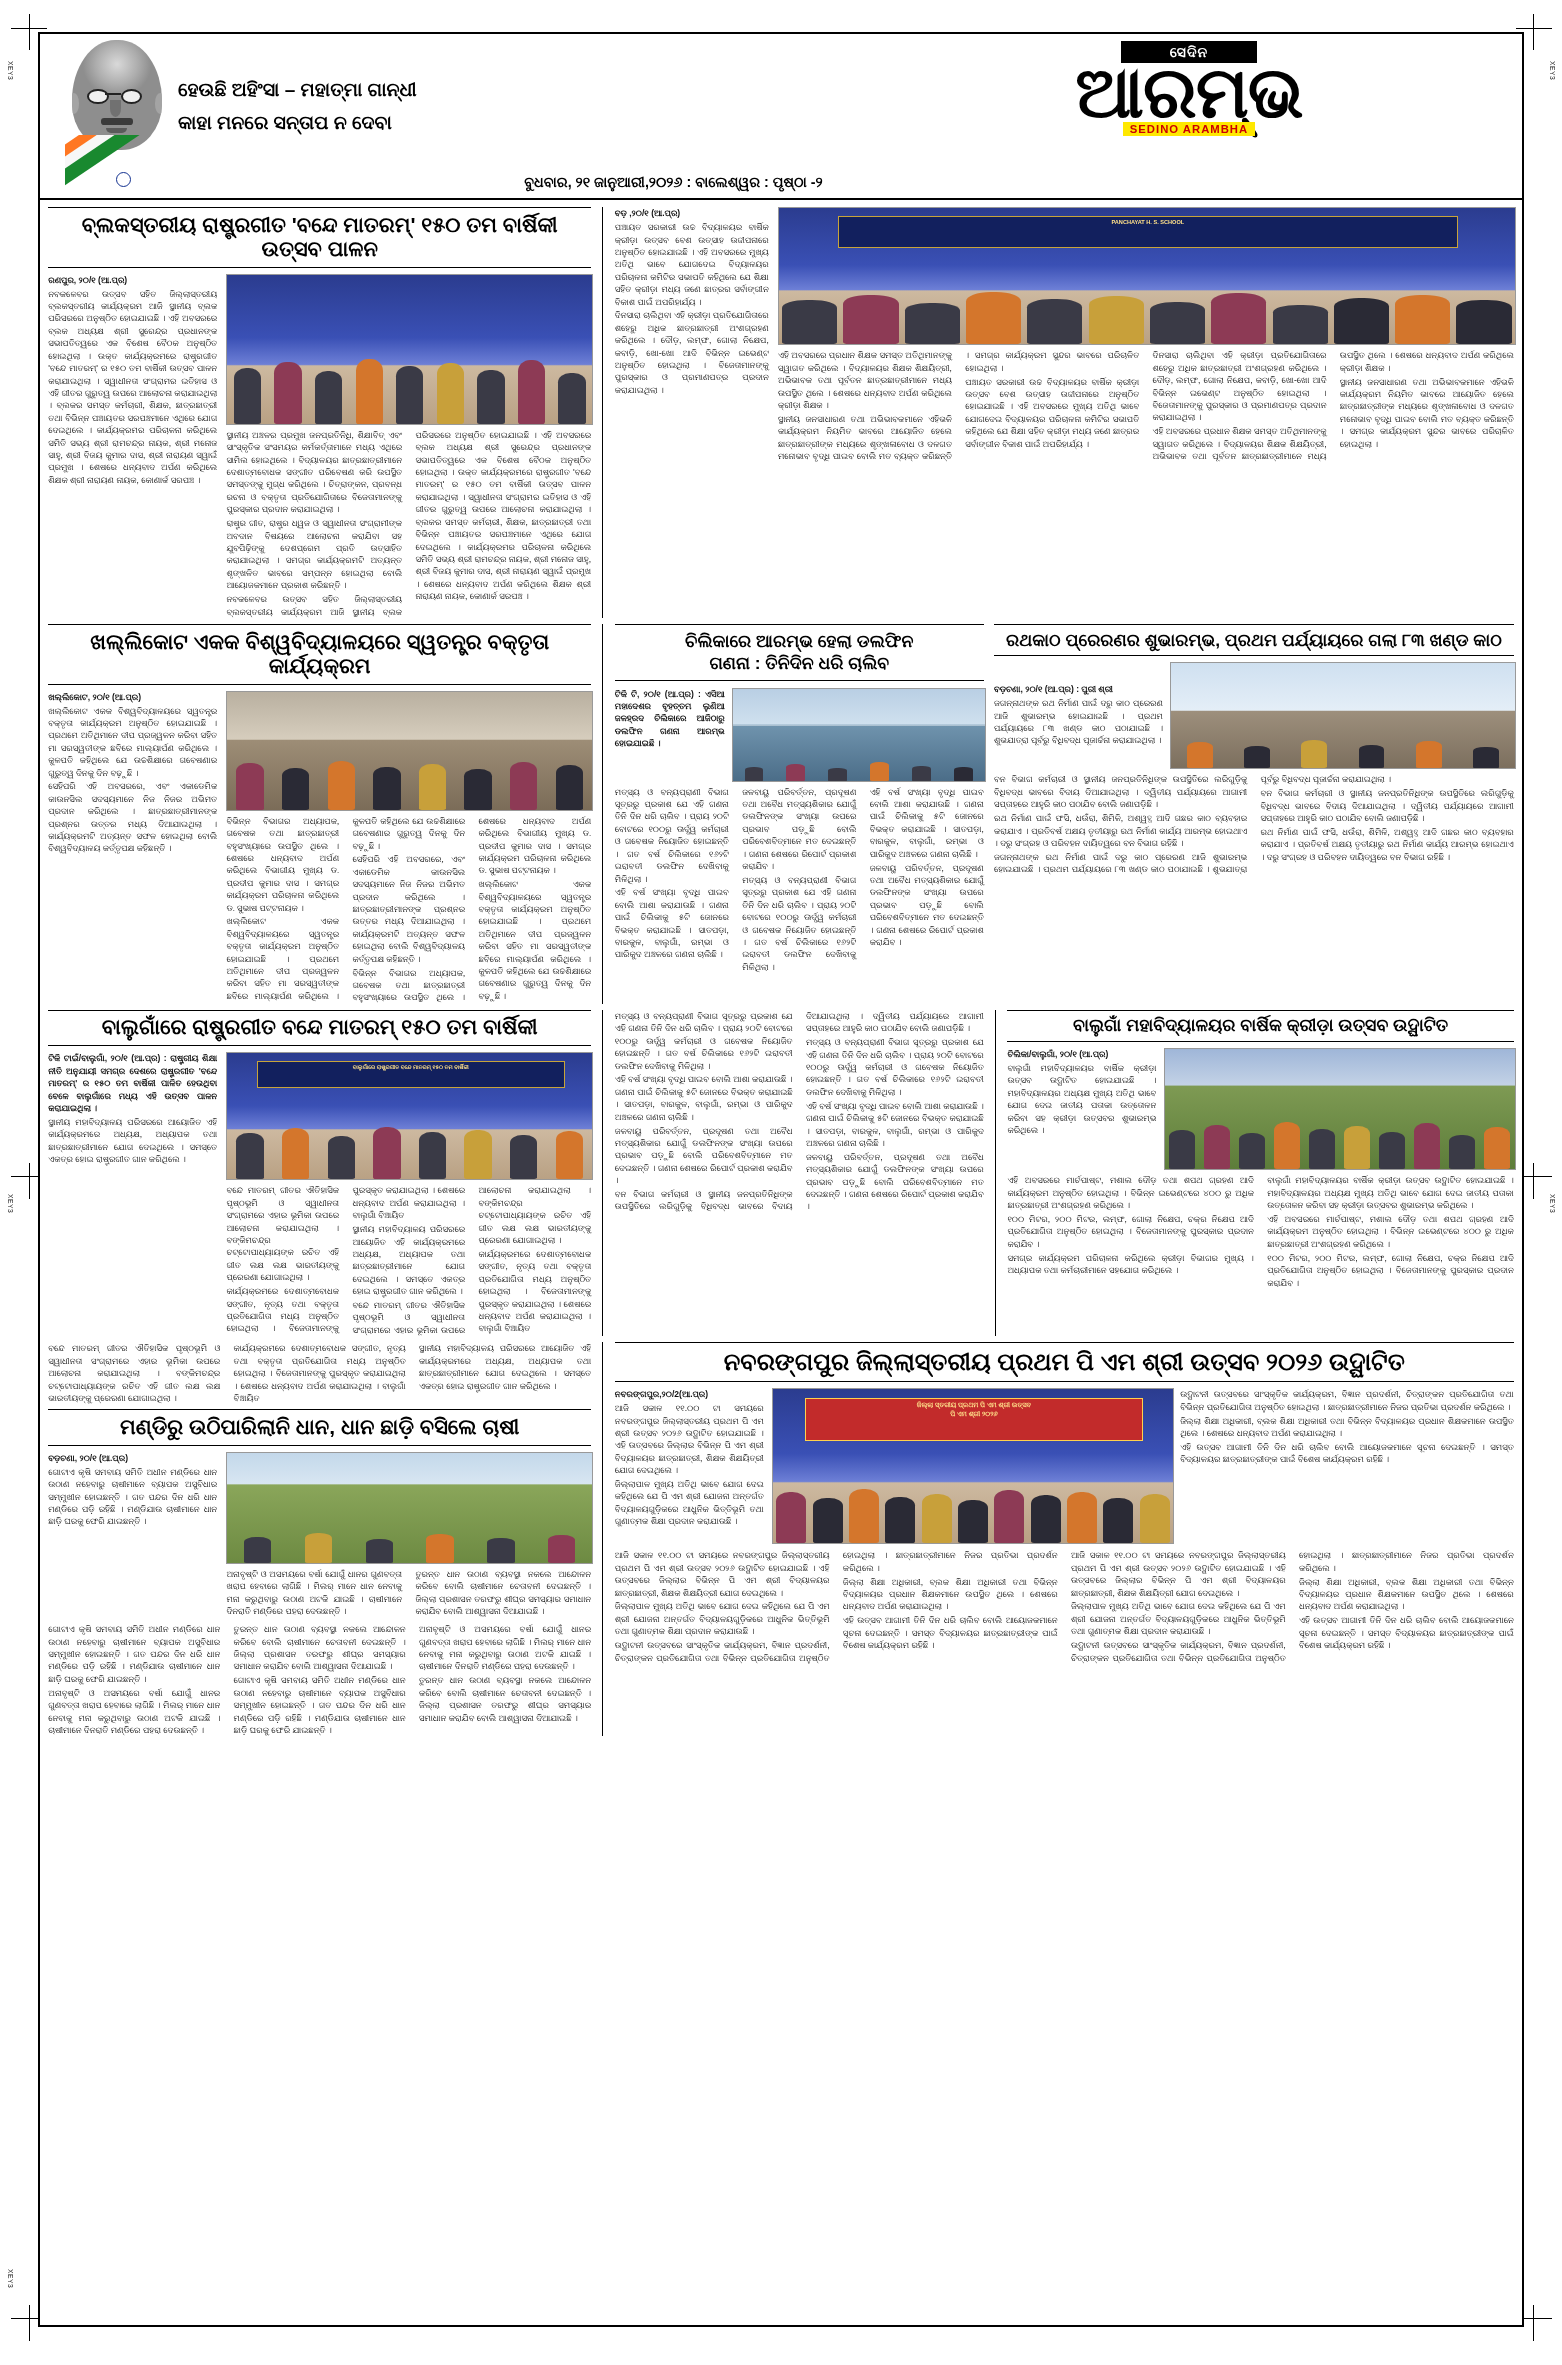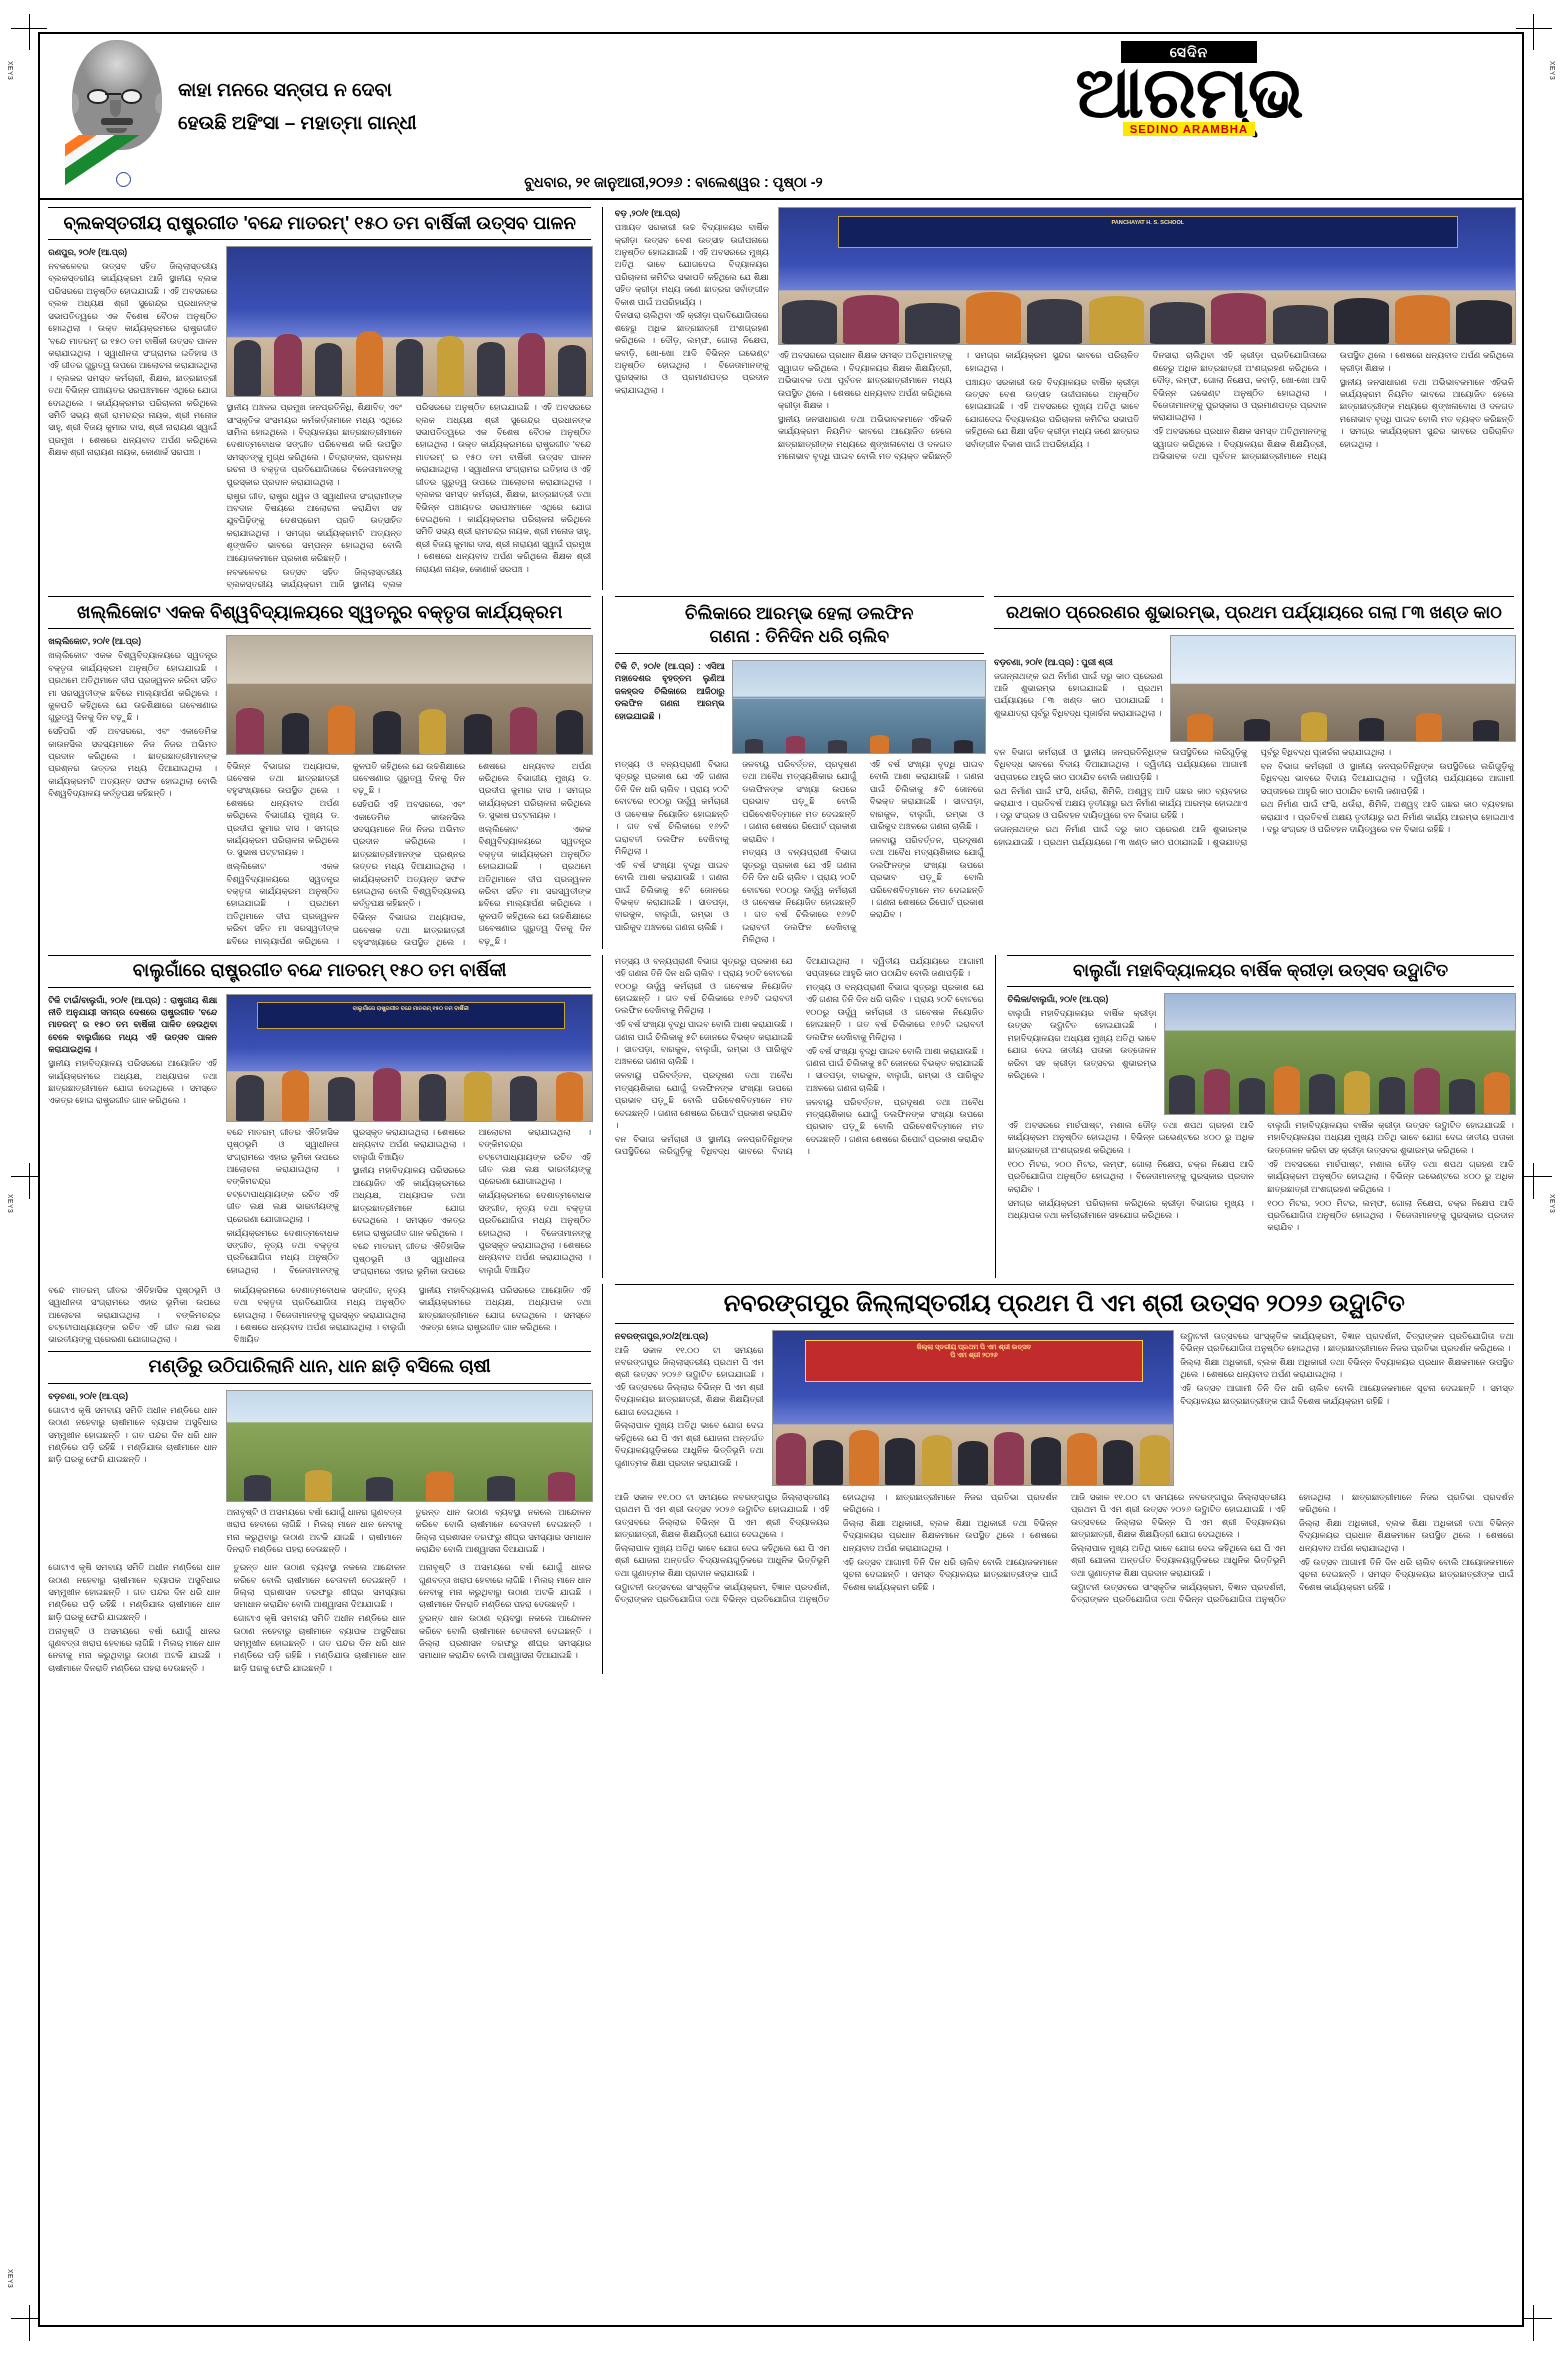--- a/index.html
+++ b/index.html
@@ -82,21 +82,21 @@
   .dateline span{padding-right:215px;}
 
   
   .hl{
     font-weight:bold;color:#000;line-height:1.15;
     border-top:1.5px solid #000;border-bottom:1.5px solid #000;
     padding:4.6px 2px 5.6px 2px;margin:0 0 6.1px 0;
     text-align:center;
   }
   .hl.sz1{font-size:24px;}
-  .hl.sz3{font-size:18px;}
+  .hl.sz3{font-size:21px;}
   .hl.sz4{font-size:17.4px;}
   .body-cols{
     font-size:8.5px;line-height:1.46;text-align:justify;color:#111;
     column-gap:13.3px;
     -webkit-hyphens:auto;hyphens:auto;
     word-break:break-word;
   }
   .c3{column-count:3;} .c2{column-count:2;} .c4{column-count:4;} .c1{column-count:1;}
   .body-cols p{margin:0 0 1.5px 0;}
   .photo{
@@ -176,22 +176,22 @@
       </div>
       <div class="flag">
         <div class="band saffron"></div>
         <div class="band white"></div>
         <div class="band green"></div>
         <div class="chakra"></div>
       </div>
     </div>
 
     <div class="masthead-slogan">
+      <div>ହେଉଛି ଅହିଂସା – ମହାତ୍ମା ଗାନ୍ଧୀ</div>
       <div>କାହା ମନରେ ସନ୍ତାପ ନ ଦେବା</div>
-      <div>ହେଉଛି ଅହିଂସା – ମହାତ୍ମା ଗାନ୍ଧୀ</div>
     </div>
 
     <div class="logo-block">
       <div class="logo-kicker">ସେଦିନ</div>
       <div class="logo-main">ଆରମ୍ଭ</div>
       <div class="logo-eng">SEDINO ARAMBHA</div>
     </div>
 
     <div class="dateline">
       <span>ବୁଧବାର, ୨୧ ଜାନୁଆରୀ,୨୦୨୬ : ବାଲେଶ୍ୱର : ପୃଷ୍ଠା -୨</span>

